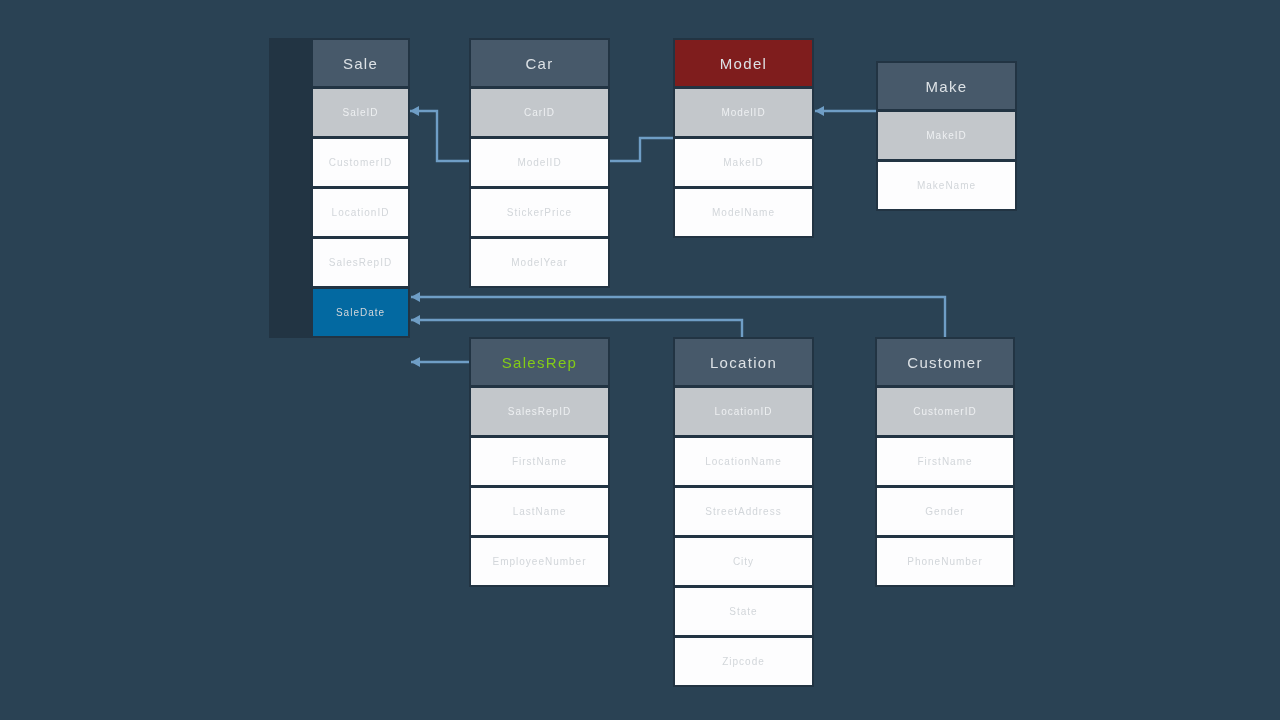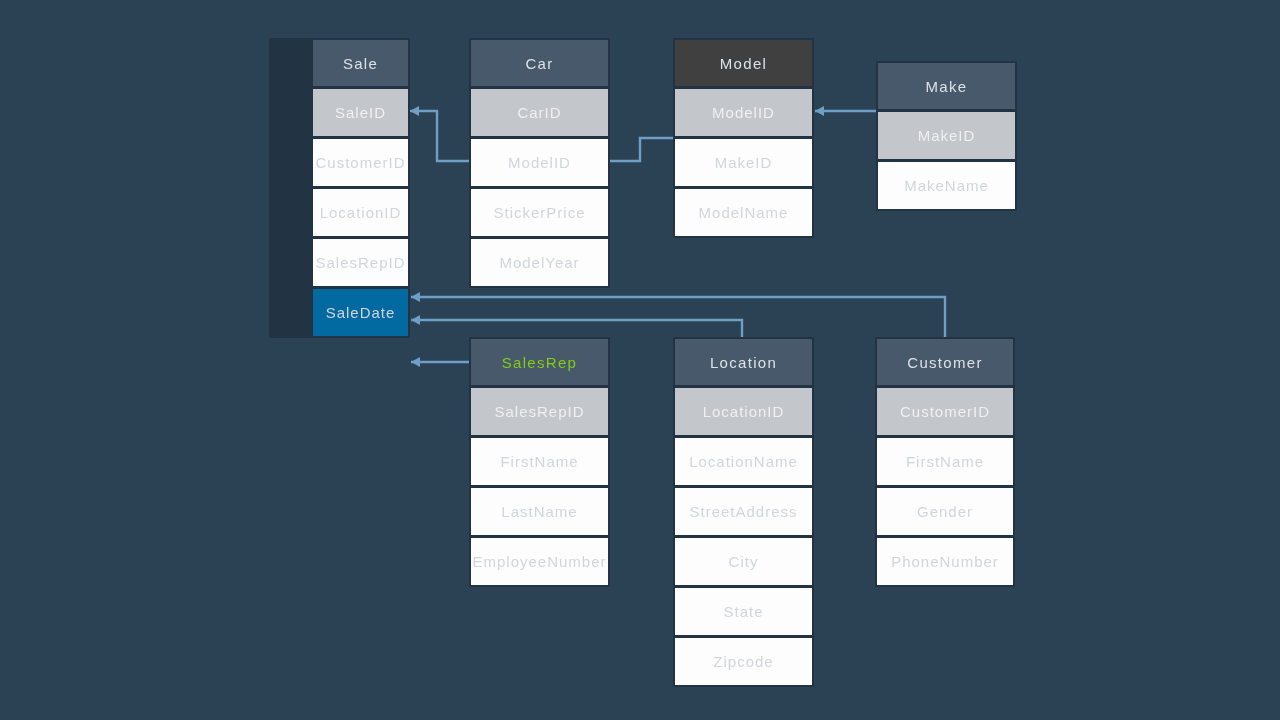--- a/index.html
+++ b/index.html
@@ -40,21 +40,21 @@
     letter-spacing: 1.3px;
     display: flex;
     align-items: center;
     justify-content: center;
   }
   .erd-row {
     height: 47px;
     margin-bottom: 3px;
     background: #fdfdfe;
     color: #d2d6da;
-    font-size: 15px;
+    font-size: 10px;
     letter-spacing: 1px;
     display: flex;
     align-items: center;
     justify-content: center;
     white-space: nowrap;
   }
   .erd-row:last-child {
     margin-bottom: 0;
   }
   .erd-row.pk {
@@ -88,21 +88,21 @@
       <div class="erd-row" style="background: #0369a1; color: rgb(210, 214, 218);">SaleDate</div>
     </div>
     <div class="erd-table" style="left: 469px; top: 38px; width: 141px; background: rgb(34, 52, 67);">
       <div class="erd-header" style="background: rgb(71, 89, 106); color: rgb(221, 226, 230);">Car</div>
       <div class="erd-row pk" style="background: rgb(195, 199, 203); color: rgb(238, 240, 242);">CarID</div>
       <div class="erd-row" style="background: rgb(253, 253, 254); color: rgb(210, 214, 218);">ModelID</div>
       <div class="erd-row" style="background: rgb(253, 253, 254); color: rgb(210, 214, 218);">StickerPrice</div>
       <div class="erd-row" style="background: rgb(253, 253, 254); color: rgb(210, 214, 218);">ModelYear</div>
     </div>
     <div class="erd-table" style="left: 673px; top: 38px; width: 141px; background: rgb(34, 52, 67);">
-      <div class="erd-header" style="background: #404040; color: rgb(221, 226, 230);">Model</div>
+      <div class="erd-header" style="background: #7f1d1d; color: rgb(221, 226, 230);">Model</div>
       <div class="erd-row pk" style="background: rgb(195, 199, 203); color: rgb(238, 240, 242);">ModelID</div>
       <div class="erd-row" style="background: rgb(253, 253, 254); color: rgb(210, 214, 218);">MakeID</div>
       <div class="erd-row" style="background: rgb(253, 253, 254); color: rgb(210, 214, 218);">ModelName</div>
     </div>
     <div class="erd-table" style="left: 876px; top: 38px; width: 141px; background: rgb(34, 52, 67); margin-top: 23px;">
       <div class="erd-header" style="background: rgb(71, 89, 106); color: rgb(221, 226, 230);">Make</div>
       <div class="erd-row pk" style="background: rgb(195, 199, 203); color: rgb(238, 240, 242);">MakeID</div>
       <div class="erd-row" style="background: rgb(253, 253, 254); color: rgb(210, 214, 218);">MakeName</div>
     </div>
     <div class="erd-table" style="left: 469px; top: 337px; width: 141px; background: rgb(34, 52, 67);">

